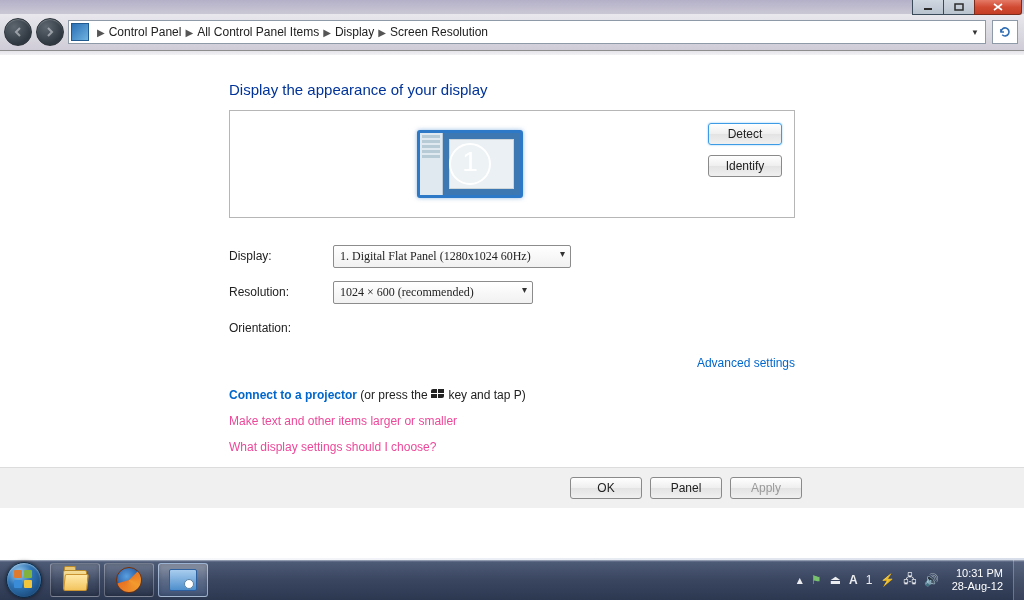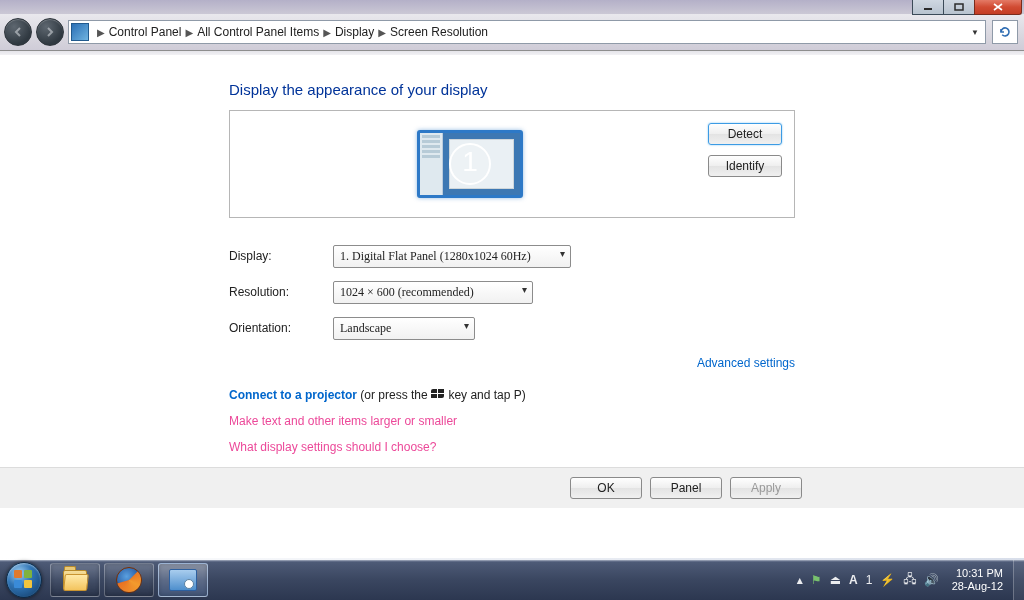--- a/index.html
+++ b/index.html
@@ -360,23 +360,20 @@
         </div>
       </div>
       <div class="form-row">
         <label>Resolution:</label>
         <div class="w7-select sel-res">
           <span>1024 × 600 (recommended)</span>
         </div>
       </div>
       <div class="form-row">
         <label>Orientation:</label>
-        <div class="w7-select sel-orient">
-          <span>Landscape</span>
-        </div>
       </div>
     </div>
 
     <div class="adv-link">Advanced settings</div>
 
     <div class="proj-line">
       <a>Connect to a projector</a><span> (or press the </span><span class="winkey"><span class="q1"></span><span class="q2"></span><span class="q3"></span><span class="q4"></span></span><span> key and tap P)</span>
     </div>
     <div class="link2">Make text and other items larger or smaller</div>
     <div class="link2">What display settings should I choose?</div>

